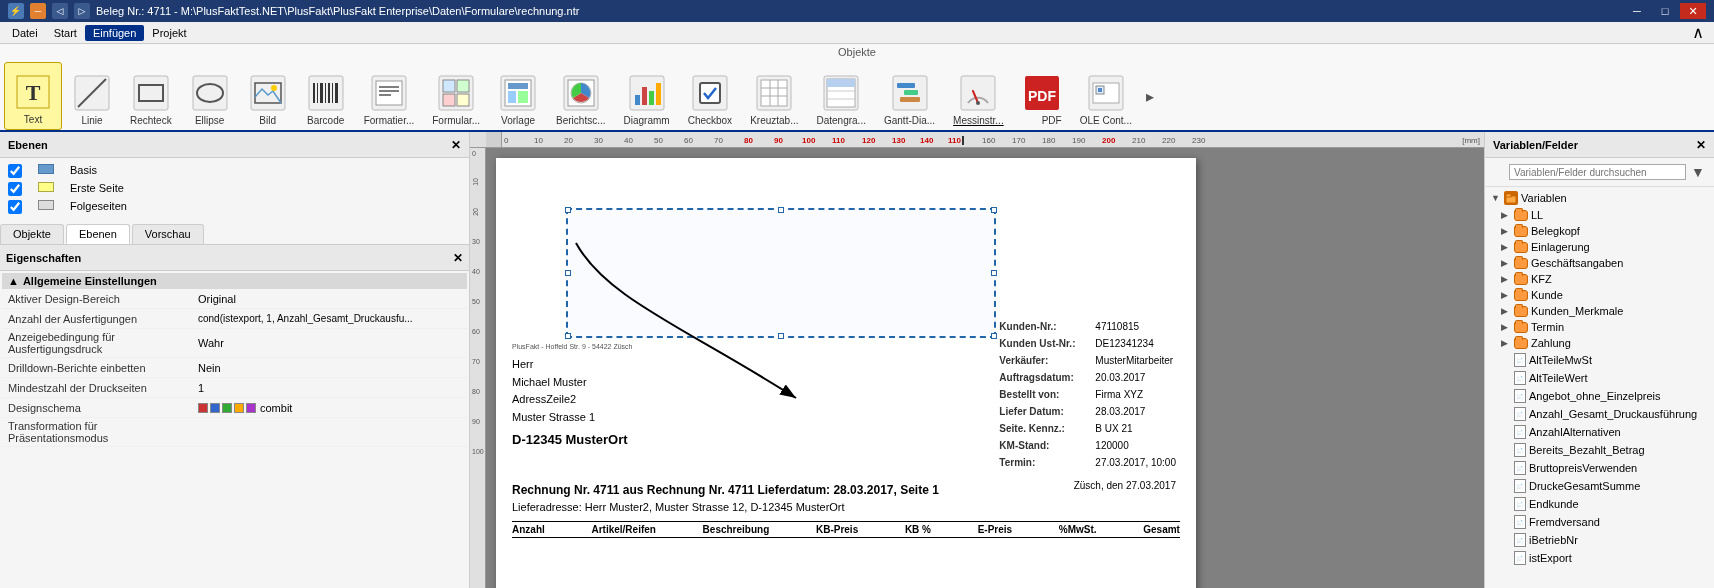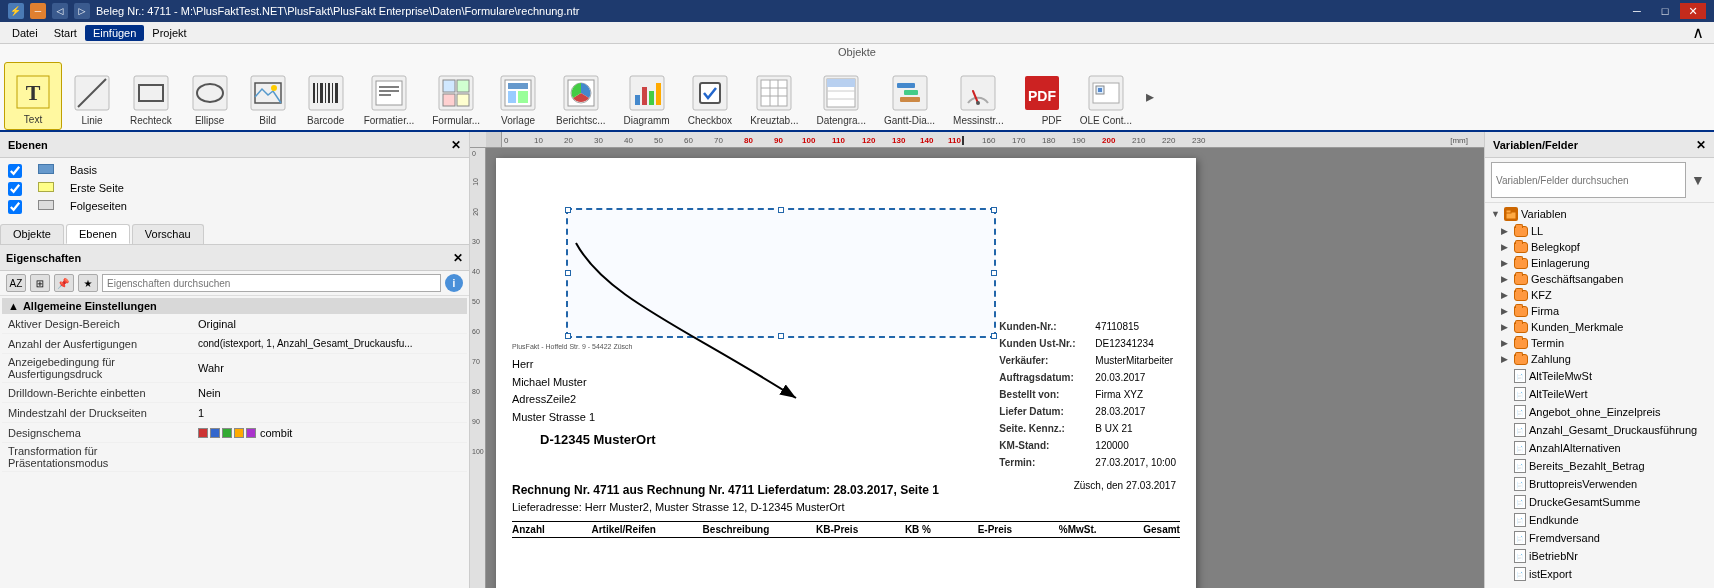--- a/index.html
+++ b/index.html
@@ -287,21 +287,20 @@
     .doc-address {
       font-size: 11px;
       line-height: 1.6;
       margin-bottom: 4px;
     }
     .doc-city-bold {
       font-size: 13px;
       font-weight: bold;
       margin-top: 6px;
       margin-bottom: 12px;
-      margin-left: 28px;
     }
     .doc-invoice-title {
       font-size: 12px;
       font-weight: bold;
       margin-bottom: 4px;
     }
     .doc-lieferadresse {
       font-size: 11px;
       margin-bottom: 8px;
     }
@@ -612,21 +611,21 @@
       <svg viewBox="0 0 36 36">
           <rect x="1" y="1" width="34" height="34" rx="2" fill="#f0f0f0" stroke="#bbb"></rect>
           <rect x="5" y="8" width="18" height="5" fill="#4488cc" rx="1"></rect>
           <rect x="12" y="15" width="14" height="5" fill="#44cc88" rx="1"></rect>
           <rect x="8" y="22" width="20" height="5" fill="#cc8844" rx="1"></rect>
         </svg>
     </div>
     <span class="ribbon-label">Gantt-Dia...</span>
   </div>
 
-  <div class="ribbon-item" style="margin-top:14px;">
+  <div class="ribbon-item" style="margin-top:14px;text-decoration:underline;">
     <div class="ribbon-icon">
       <svg viewBox="0 0 36 36">
           <rect x="1" y="1" width="34" height="34" rx="2" fill="#f0f0f0" stroke="#bbb"></rect>
           <path d="M8 28 A12 12 0 0 1 28 28" fill="none" stroke="#aaa" stroke-width="2"></path>
           <path d="M18 28 L13 16" stroke="#cc2222" stroke-width="2" stroke-linecap="round"></path>
           <circle cx="18" cy="28" r="2" fill="#555"></circle>
         </svg>
     </div>
     <span class="ribbon-label">Messinstr...</span>
   </div>
@@ -686,28 +685,20 @@
     <div class="bottom-tabs">
       <div class="bottom-tab">Objekte</div>
       <div class="bottom-tab active">Ebenen</div>
       <div class="bottom-tab">Vorschau</div>
     </div>
 
     <div class="eigenschaften-panel">
       <div class="eigen-header">
         <span>Eigenschaften</span>
         <span class="panel-close">✕</span>
-      </div>
-      <div class="eigen-toolbar">
-        <div class="eigen-btn" title="A-Z">AZ</div>
-        <div class="eigen-btn">⊞</div>
-        <div class="eigen-btn">📌</div>
-        <div class="eigen-btn">★</div>
-        <input class="eigen-search" type="text" placeholder="Eigenschaften durchsuchen" style="">
-        <div class="eigen-info">i</div>
       </div>
       <div class="eigen-content">
         <div class="eigen-section-header">
           <span>▲</span>
           <span>Allgemeine Einstellungen</span>
         </div>
         <div class="eigen-row">
           <span class="eigen-key">Aktiver Design-Bereich</span>
           <span class="eigen-val">Original</span>
         </div>
@@ -769,21 +760,21 @@
           <span style="position:absolute; left:418px; bottom:2px; color:#cc0000; font-weight:bold;">140</span>
           <span style="position:absolute; left:446px; bottom:2px; color:#cc0000; font-weight:bold; border-right: 2px solid #333; padding-right:1px;">110</span>
           <span style="position:absolute; left:480px; bottom:2px;">160</span>
           <span style="position:absolute; left:510px; bottom:2px;">170</span>
           <span style="position:absolute; left:540px; bottom:2px;">180</span>
           <span style="position:absolute; left:570px; bottom:2px;">190</span>
           <span style="position:absolute; left:600px; bottom:2px; color:#cc0000; font-weight:bold;">200</span>
           <span style="position:absolute; left:630px; bottom:2px;">210</span>
           <span style="position:absolute; left:660px; bottom:2px;">220</span>
           <span style="position:absolute; left:690px; bottom:2px;">230</span>
-          <span style="position:absolute; right:16px; bottom:2px;margin-top:20px;">[mm]</span>
+          <span style="position:absolute; right:4px; bottom:2px;margin-top:20px;">[mm]</span>
         </div>
       </div>
     </div>
 
     <div class="canvas-row">
 
       <div class="ruler-v">
         <span style="position:absolute; top:2px; left:2px; font-size:7px; color:#555;">0</span>
         <span style="position:absolute; top:30px; left:2px; font-size:7px; color:#555; writing-mode:vertical-rl; transform:rotate(180deg);">10</span>
         <span style="position:absolute; top:60px; left:2px; font-size:7px; color:#555; writing-mode:vertical-rl; transform:rotate(180deg);">20</span>
@@ -893,21 +884,21 @@
     </div>
   </div>
 
   <div class="right-panel">
     <div class="right-panel-header">
       <span>Variablen/Felder</span>
       <span class="panel-close">✕</span>
     </div>
     <div class="right-search">
       <div class="right-search-row">
-        <input type="text" style="flex: 1 1 0%; height: 36px; border: 1px solid rgb(170, 170, 170); padding: 0px 4px; font-size: 10px;" placeholder="Variablen/Felder durchsuchen">
+        <input type="text" style="flex: 1 1 0%; height: 16px; border: 1px solid rgb(170, 170, 170); padding: 0px 4px; font-size: 10px; margin-left: 18px;" placeholder="Variablen/Felder durchsuchen">
         <button class="right-filter">▼</button>
       </div>
     </div>
     <div class="variables-tree">
 
       <div class="tree-item">
         <span class="tree-arrow">▼</span>
         <div style="width:14px;height:14px;background:#cc6600;border-radius:2px;display:flex;align-items:center;justify-content:center;">
           <svg width="12" height="12" viewBox="0 0 12 12">
               <rect x="1" y="4" width="10" height="7" fill="#ffaa44" stroke="#cc6600" stroke-width="1"></rect>
@@ -943,21 +934,21 @@
 
       <div class="tree-item tree-indent">
         <span class="tree-arrow">▶</span>
         <div class="tree-icon-folder orange"></div>
         <span class="tree-label">KFZ</span>
       </div>
 
       <div class="tree-item tree-indent">
         <span class="tree-arrow">▶</span>
         <div class="tree-icon-folder orange"></div>
-        <span class="tree-label">Firma</span>
+        <span class="tree-label">Kunde</span>
       </div>
 
       <div class="tree-item tree-indent">
         <span class="tree-arrow">▶</span>
         <div class="tree-icon-folder orange"></div>
         <span class="tree-label">Kunden_Merkmale</span>
       </div>
 
       <div class="tree-item tree-indent">
         <span class="tree-arrow">▶</span>

